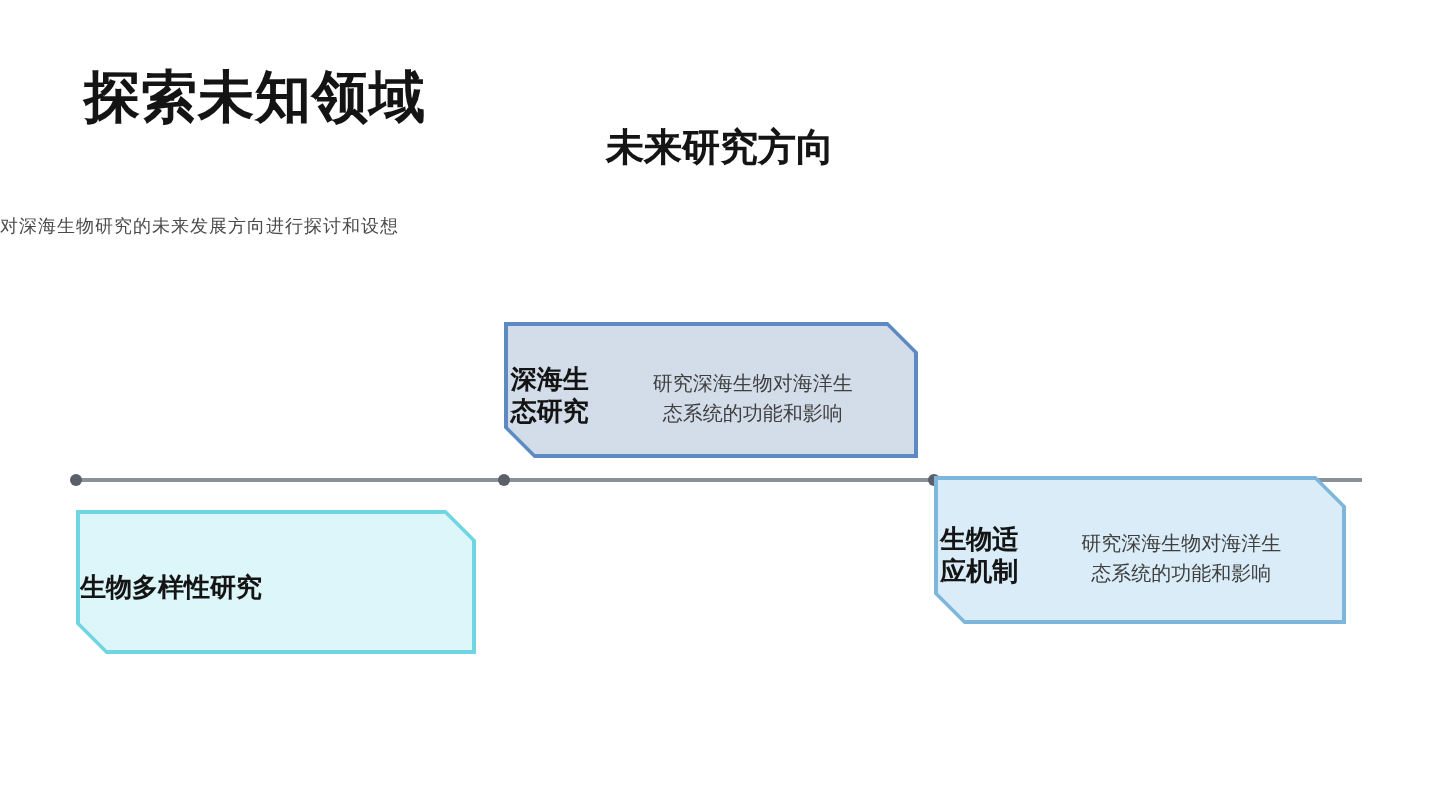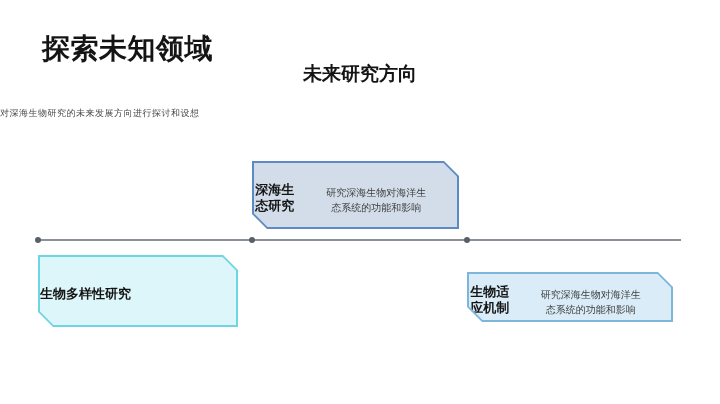--- a/index.html
+++ b/index.html
@@ -52,21 +52,21 @@
   .card-title{
     font-size:13px;font-weight:bold;color:#141414;line-height:1.2;
     margin-bottom:5px;text-align:center;
   }
   .card-desc{
     font-size:10px;color:#3f3f3f;line-height:1.55;text-align:center;
     padding:0 30px;
   }
   .card-ecology{left:252px;top:161px;width:207px;height:68px;}
   .card-biodiversity{left:38px;top:255px;width:200px;height:72px;}
-  .card-adaptation{left:467px;top:272px;width:206px;height:50px;}
+  .card-adaptation{left:467px;top:238px;width:206px;height:74px;}
 </style>
 </head>
 <body>
 
 <div class="slide">
 
   <div class="page-title">探索未知领域</div>
 
   <div class="section-title">未来研究方向</div>
 

